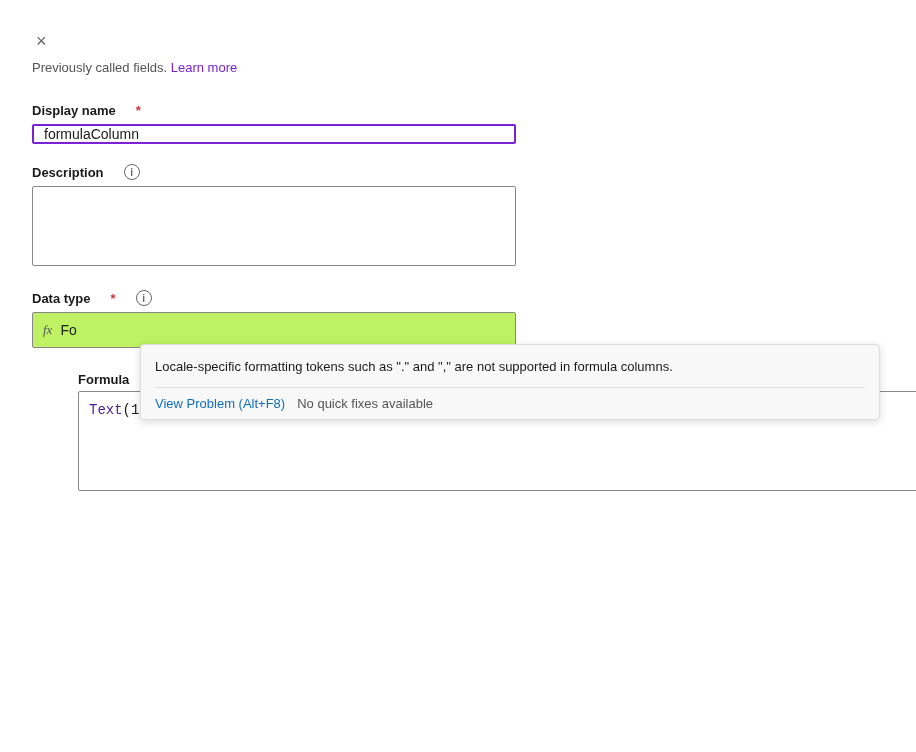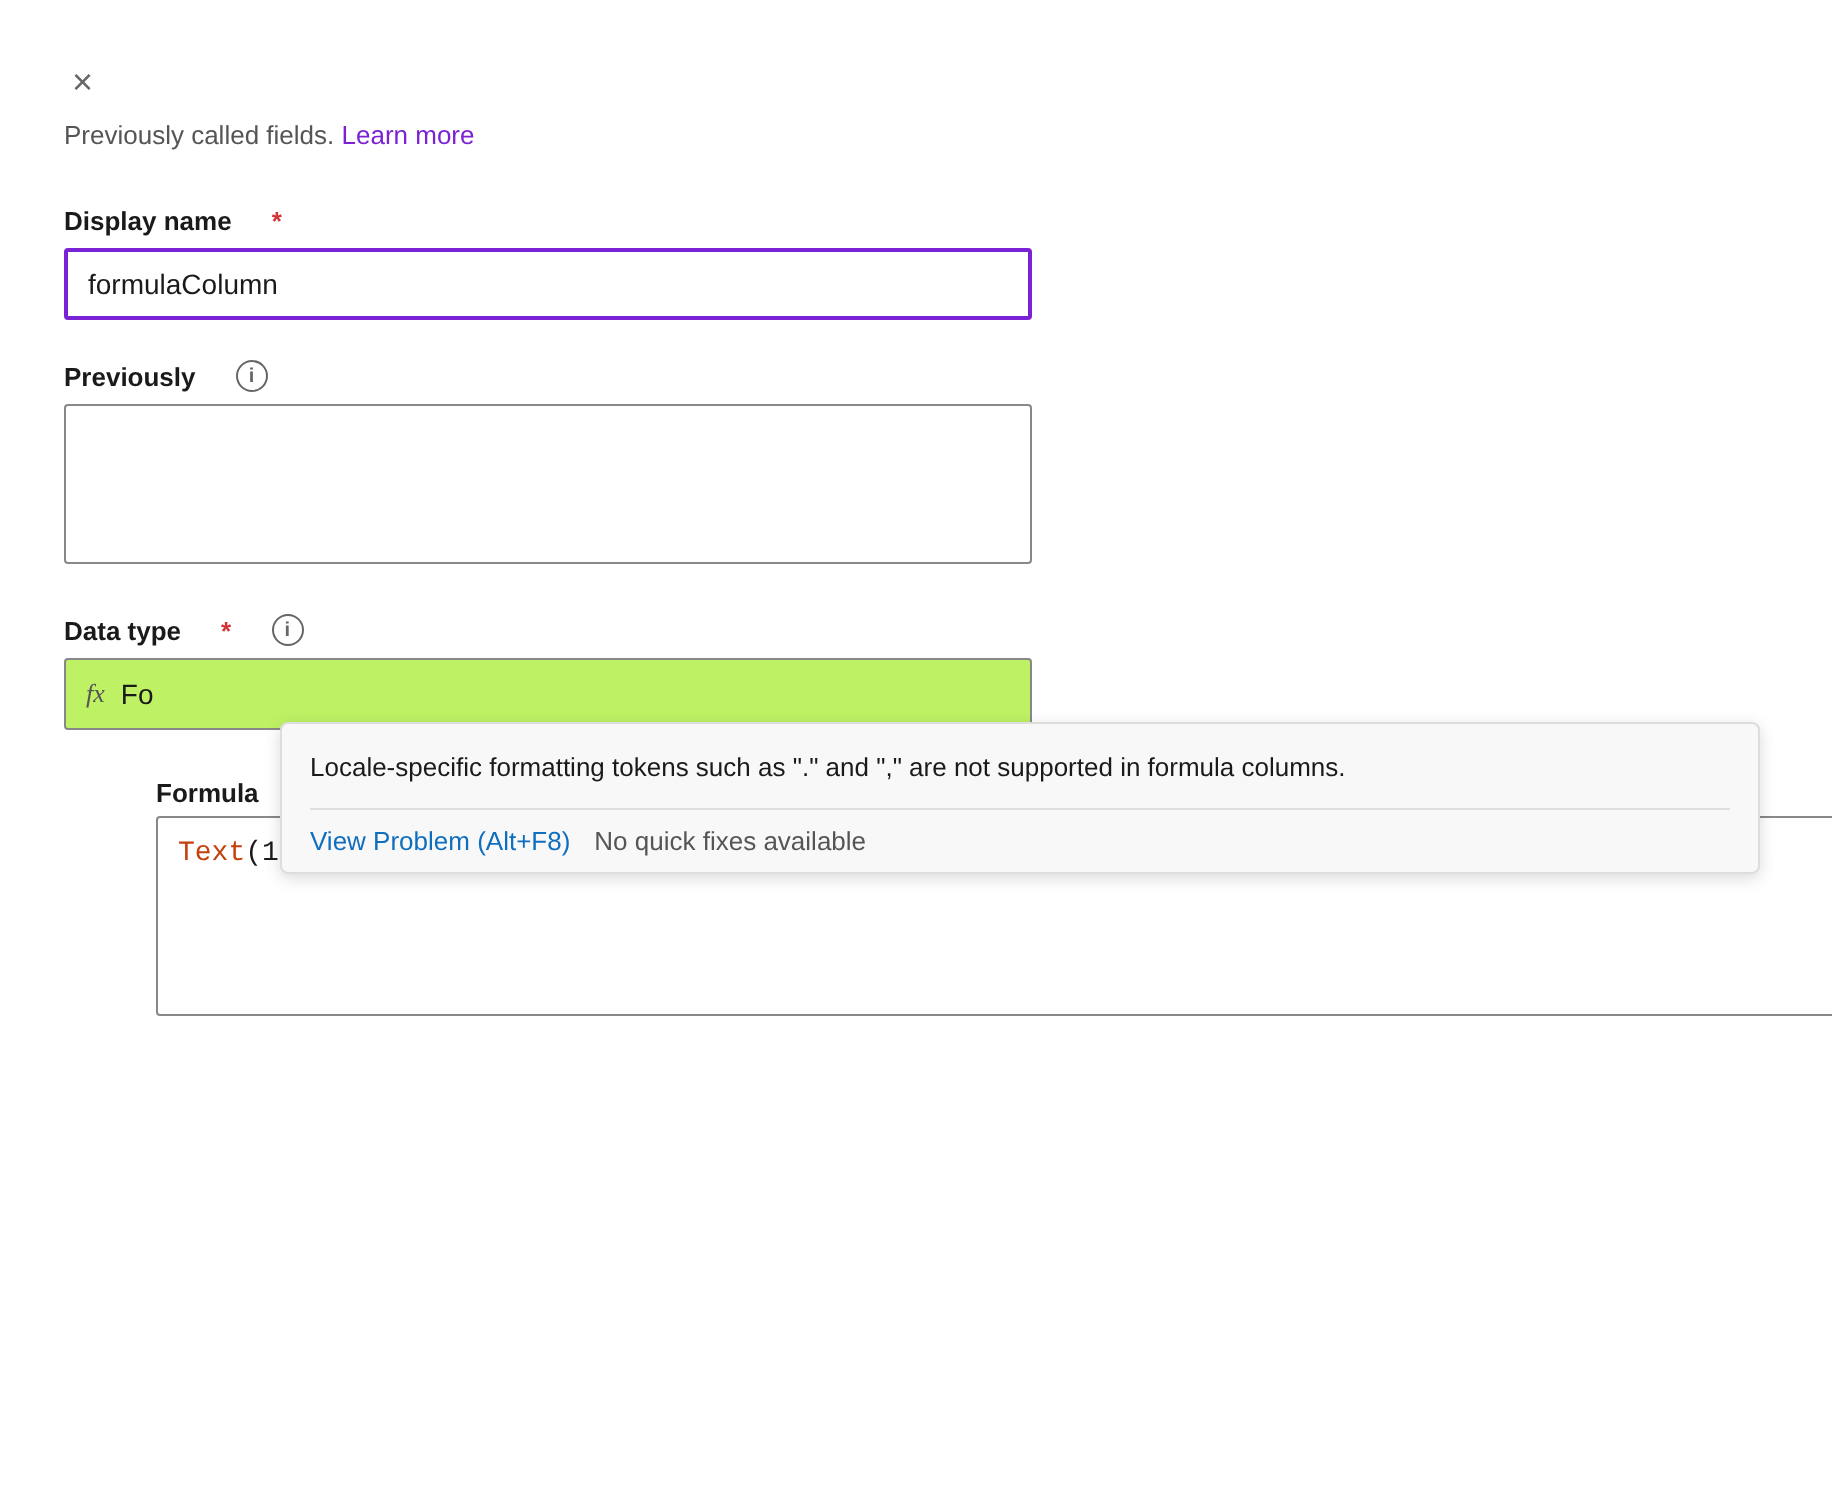--- a/index.html
+++ b/index.html
@@ -91,21 +91,21 @@
       border-radius: 50%;
       border: 1.5px solid #666;
       color: #666;
       font-size: 10px;
       font-weight: 700;
       cursor: pointer;
     }
 
     .text-input {
       width: 484px;
-      height: 36px;
+      height: 20px;
       border: 2px solid #7b22d4;
       border-radius: 2px;
       padding: 0 10px;
       font-size: 14px;
       color: #1a1a1a;
       font-family: inherit;
       outline: none;
     }
 
     .text-area-input {
@@ -171,21 +171,21 @@
       margin-top: 4px;
     }
 
     .formula-code {
       font-family: 'Consolas', 'Courier New', monospace;
       font-size: 14px;
       color: #1a1a1a;
     }
 
     .formula-text-blue {
-      color: #c2410c;
+      color: #4c1d95;
     }
 
     .formula-text-black {
       color: #1a1a1a;
     }
 
     .squiggly-red {
       text-decoration: underline wavy #d13438;
       text-decoration-thickness: 1px;
     }
@@ -267,21 +267,21 @@
       <span>Display name</span>
       <span class="required-star">*</span>
     </div>
     <div class="display-name-input-wrapper">
       <input type="text" class="text-input" value="formulaColumn" style="">
     </div>
   </div>
 
   <div class="field-group">
     <div class="field-label">
-      <span>Previously</span>
+      <span>Description</span>
       <span class="info-icon">i</span>
     </div>
     <textarea class="text-area-input" style=""></textarea>
   </div>
 
   <div class="field-group">
     <div class="field-label">
       <span>Data type</span>
       <span class="required-star">*</span>
       <span class="info-icon">i</span>

